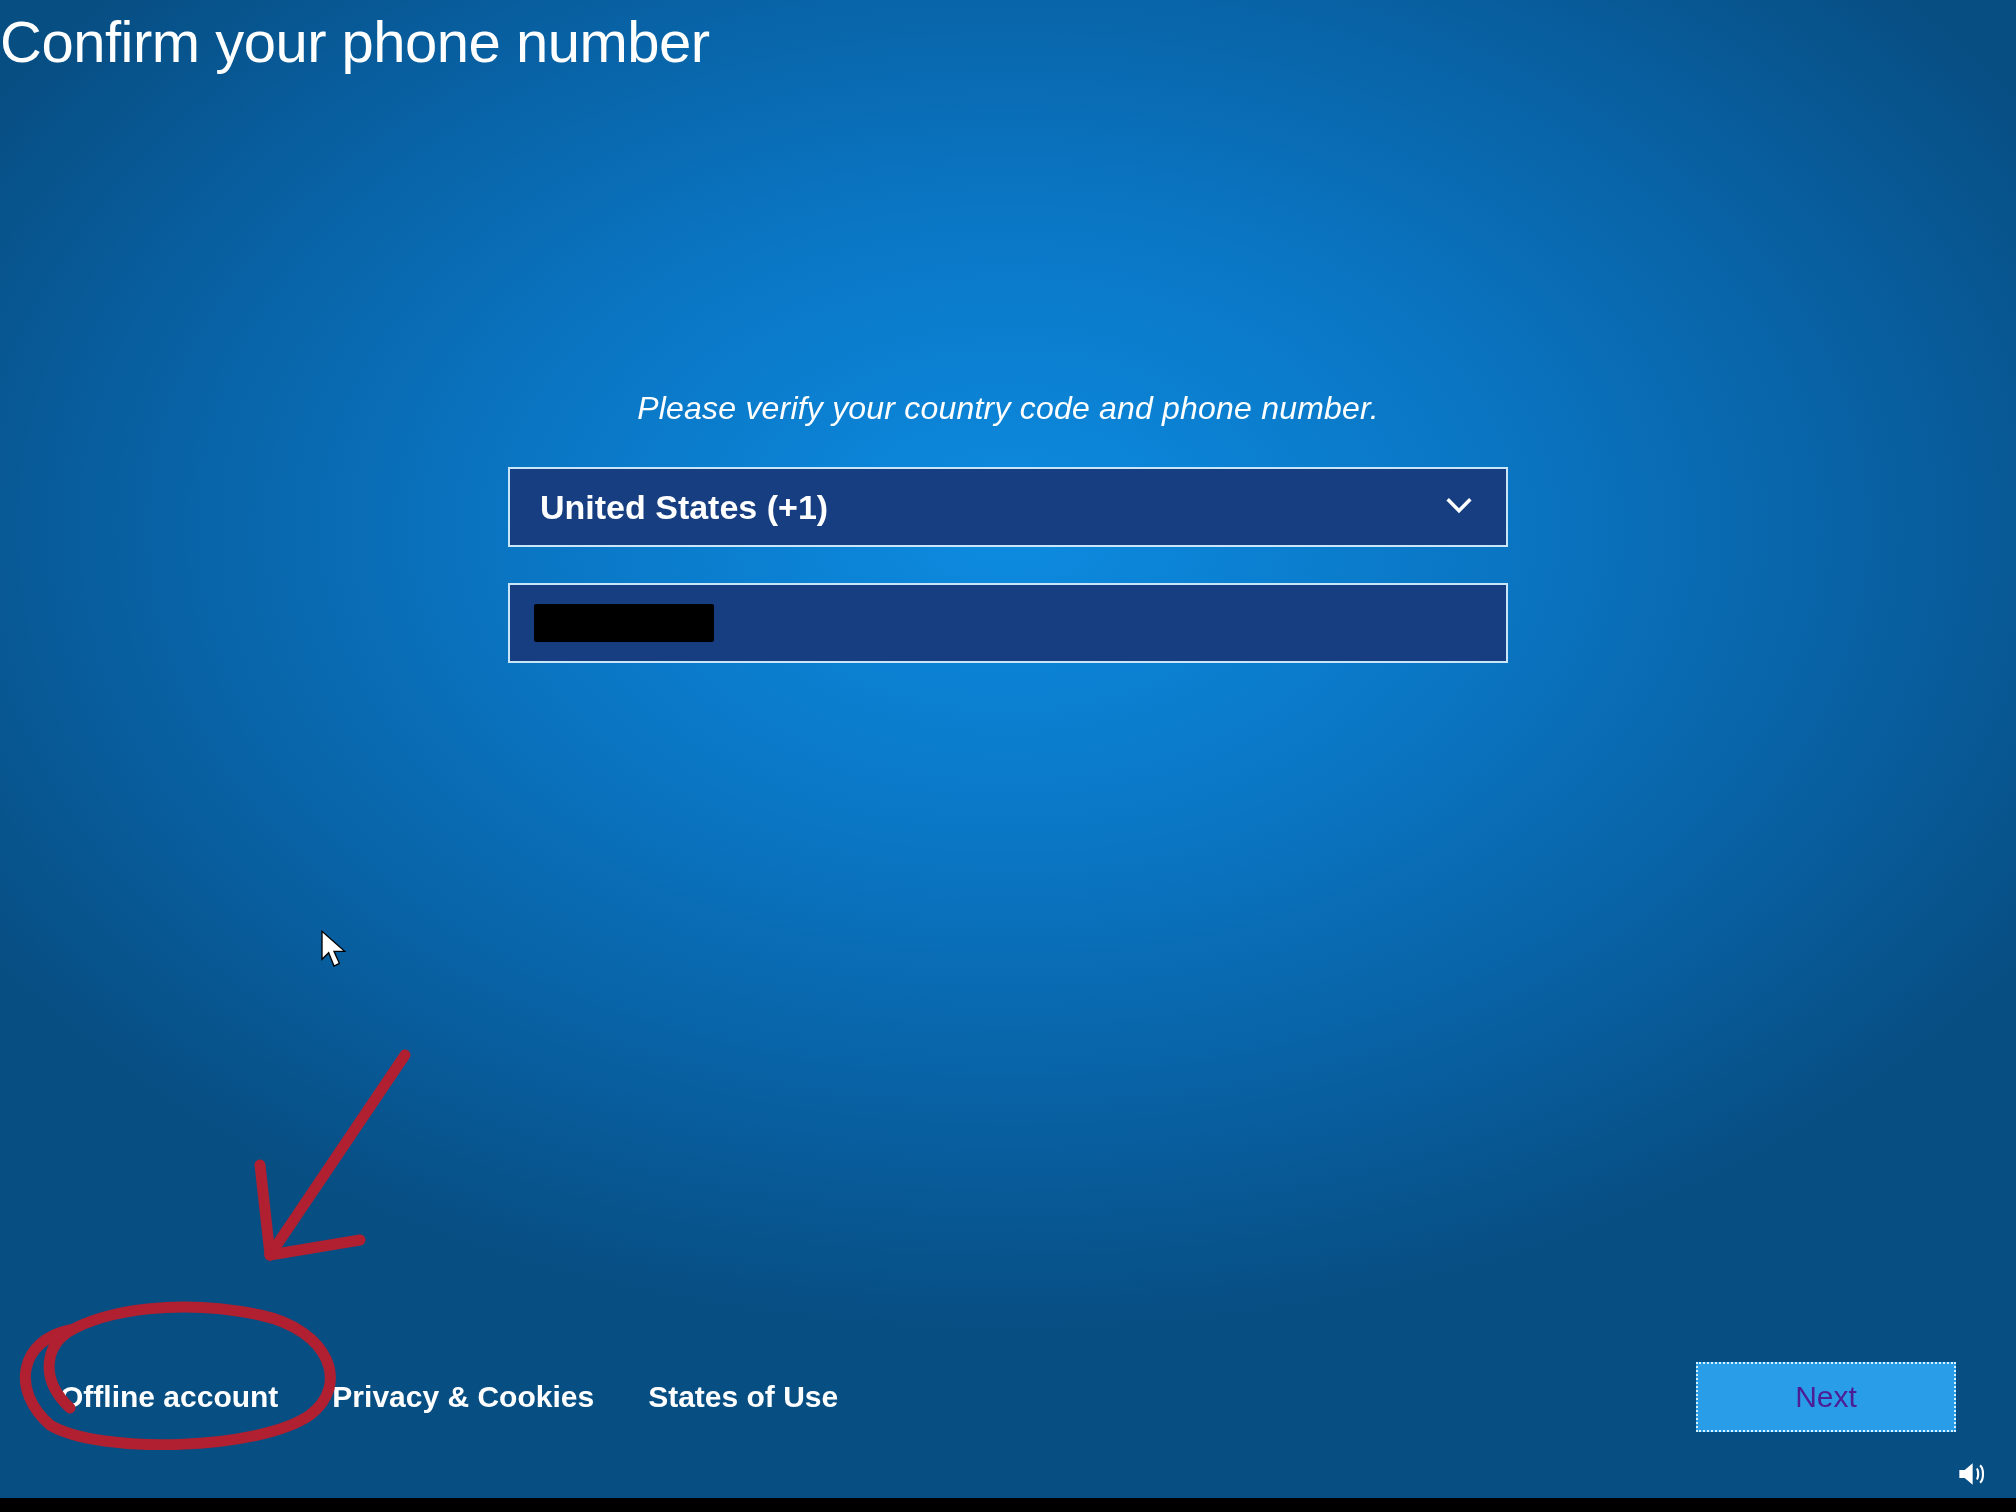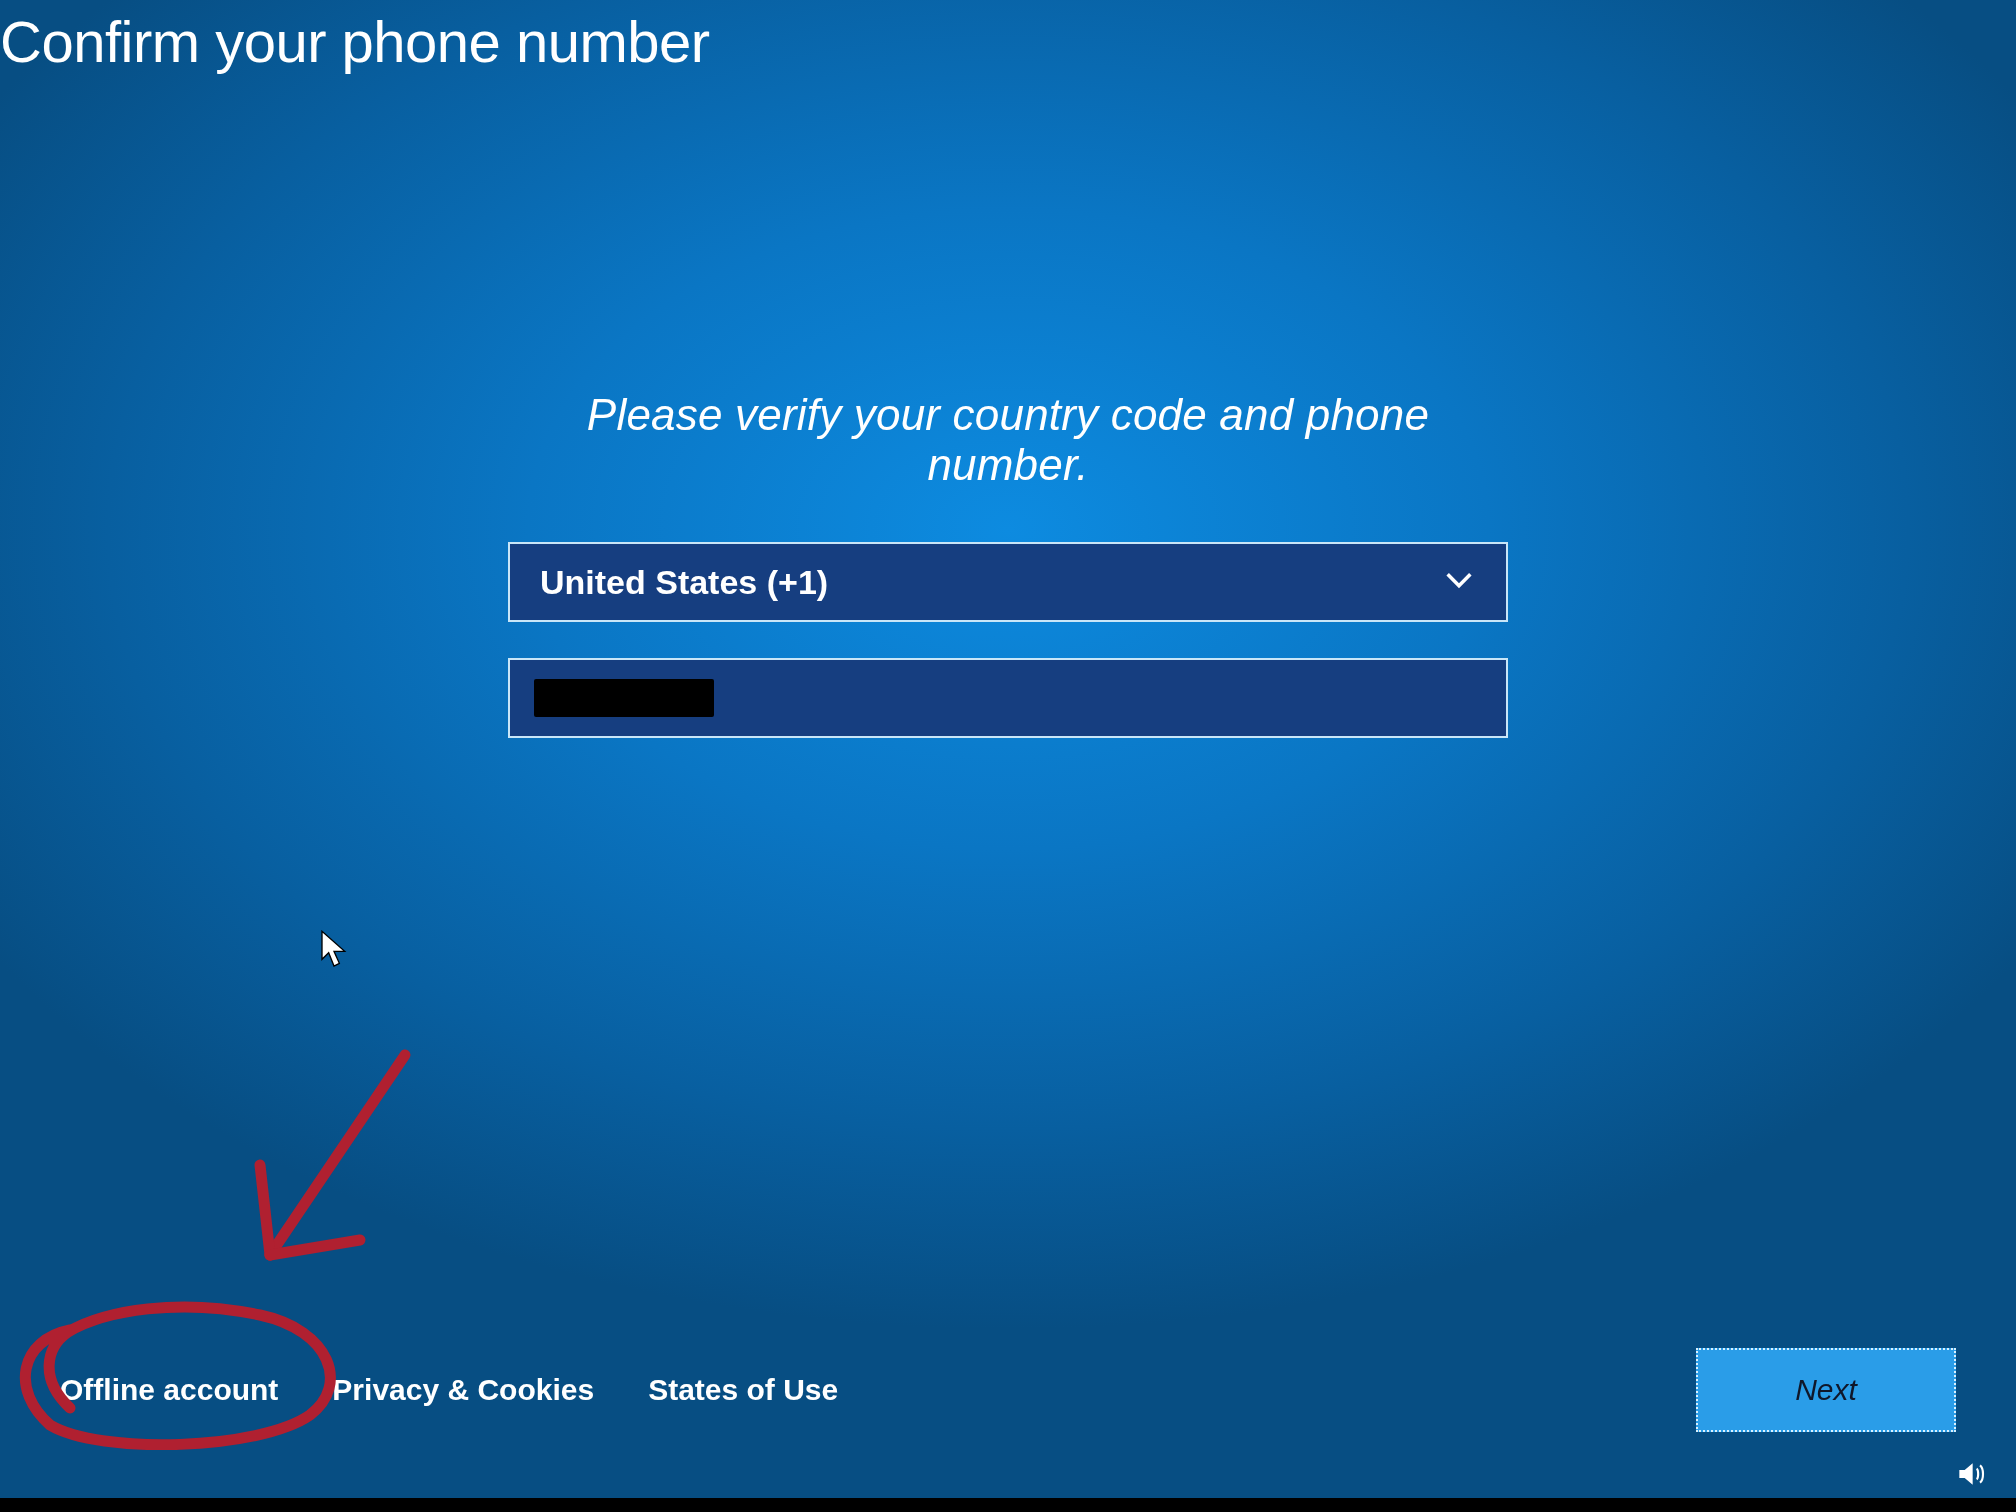--- a/index.html
+++ b/index.html
@@ -27,23 +27,23 @@
   .form-area {
     position: absolute;
     top: 390px;
     left: 50%;
     transform: translateX(-50%);
     width: 1000px;
     text-align: center;
   }
 
   .instruction {
-    font-size: 44px;
+    font-size: 32px;
     font-weight: 400;
-    margin-bottom: 52px;
+    margin-bottom: 40px;
     font-style: italic;
     letter-spacing: 0.2px;
   }
 
   .dropdown {
     width: 100%;
     height: 80px;
     background: #163e80;
     border: 2px solid #c9e6f8;
     display: flex;
@@ -104,27 +104,26 @@
   }
   .bottom-link {
     font-size: 30px;
     font-weight: 600;
     color: #ffffff;
     cursor: pointer;
   }
 
   .next-btn {
     width: 260px;
-    height: 84px;
+    height: 70px;
     background: #2a9de8;
     border: 2px dotted #d9f0fd;
-    color: #0f172a;
+    color: #4c1d95;
     font-size: 30px;
     font-weight: 400;
-    font-style: italic;
     display: flex;
     align-items: center;
     justify-content: center;
     cursor: pointer;
   }
 
   
   .annotation {
     position: absolute;
     left: 10px;

